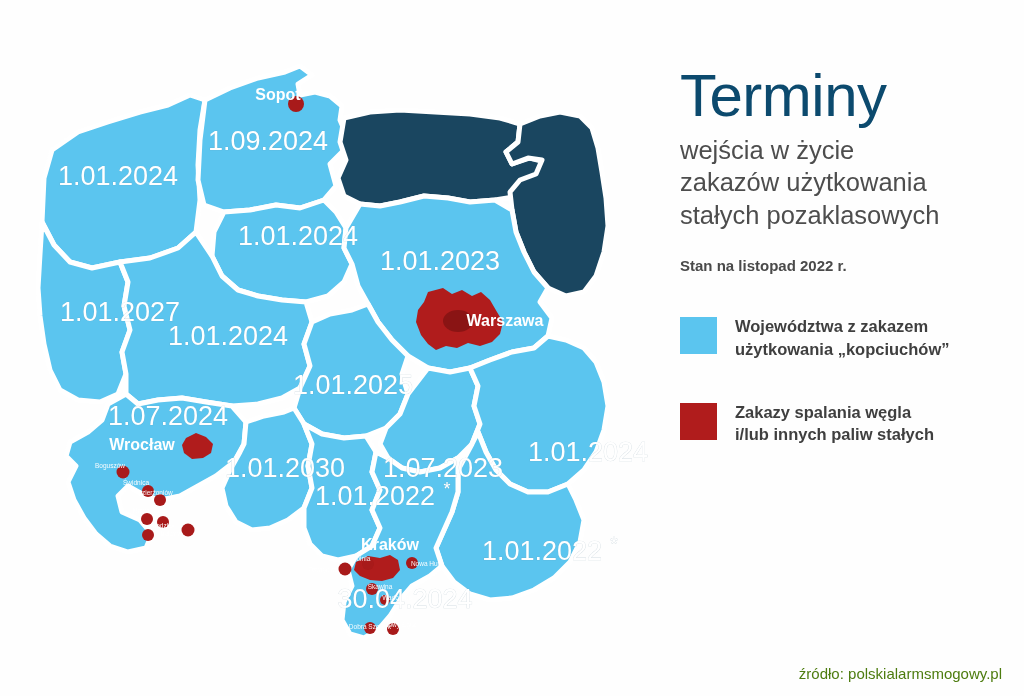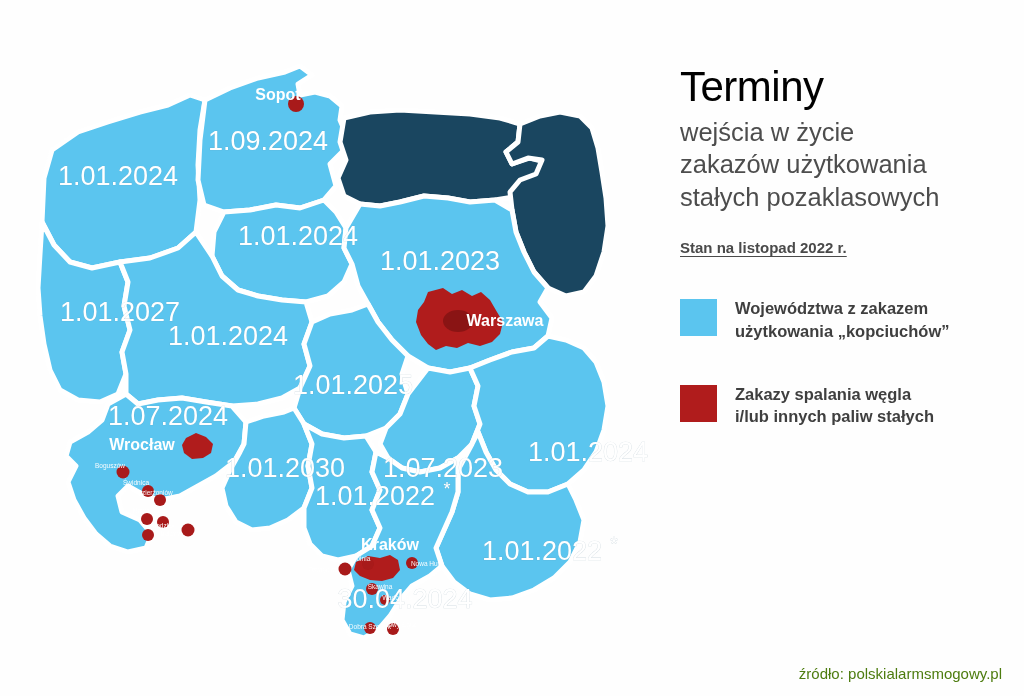--- a/index.html
+++ b/index.html
@@ -60,41 +60,40 @@
   }
 
   
   #side-panel {
     position: absolute;
     left: 672px; top: 0;
     width: 352px; height: 696px;
     padding: 66px 18px 0 8px;
   }
   #title-main {
-    font-size: 42px;
-    font-weight: 400;
-    color: #000000;
+    font-size: 60px;
+    font-weight: 400;
+    color: #0c4a6e;
     letter-spacing: -0.5px;
     line-height: 1.0;
     margin: 0 0 8px 0;
     white-space: nowrap;
   }
   .title-sub-line {
     font-size: 25.5px;
     font-weight: 400;
     color: #4d4d4d;
     line-height: 1.27;
     white-space: nowrap;
   }
   #subtitle-note {
     margin-top: 26px;
     font-size: 15px;
     font-weight: 700;
     color: #4a4a4a;
-    text-decoration: underline;
     text-underline-offset: 3px;
     display: inline-block;
   }
   #legend { margin-top: 34px; }
   .legend-row {
     display: flex;
     align-items: flex-start;
     margin-bottom: 28px;
     margin-top: 40px;
   }

